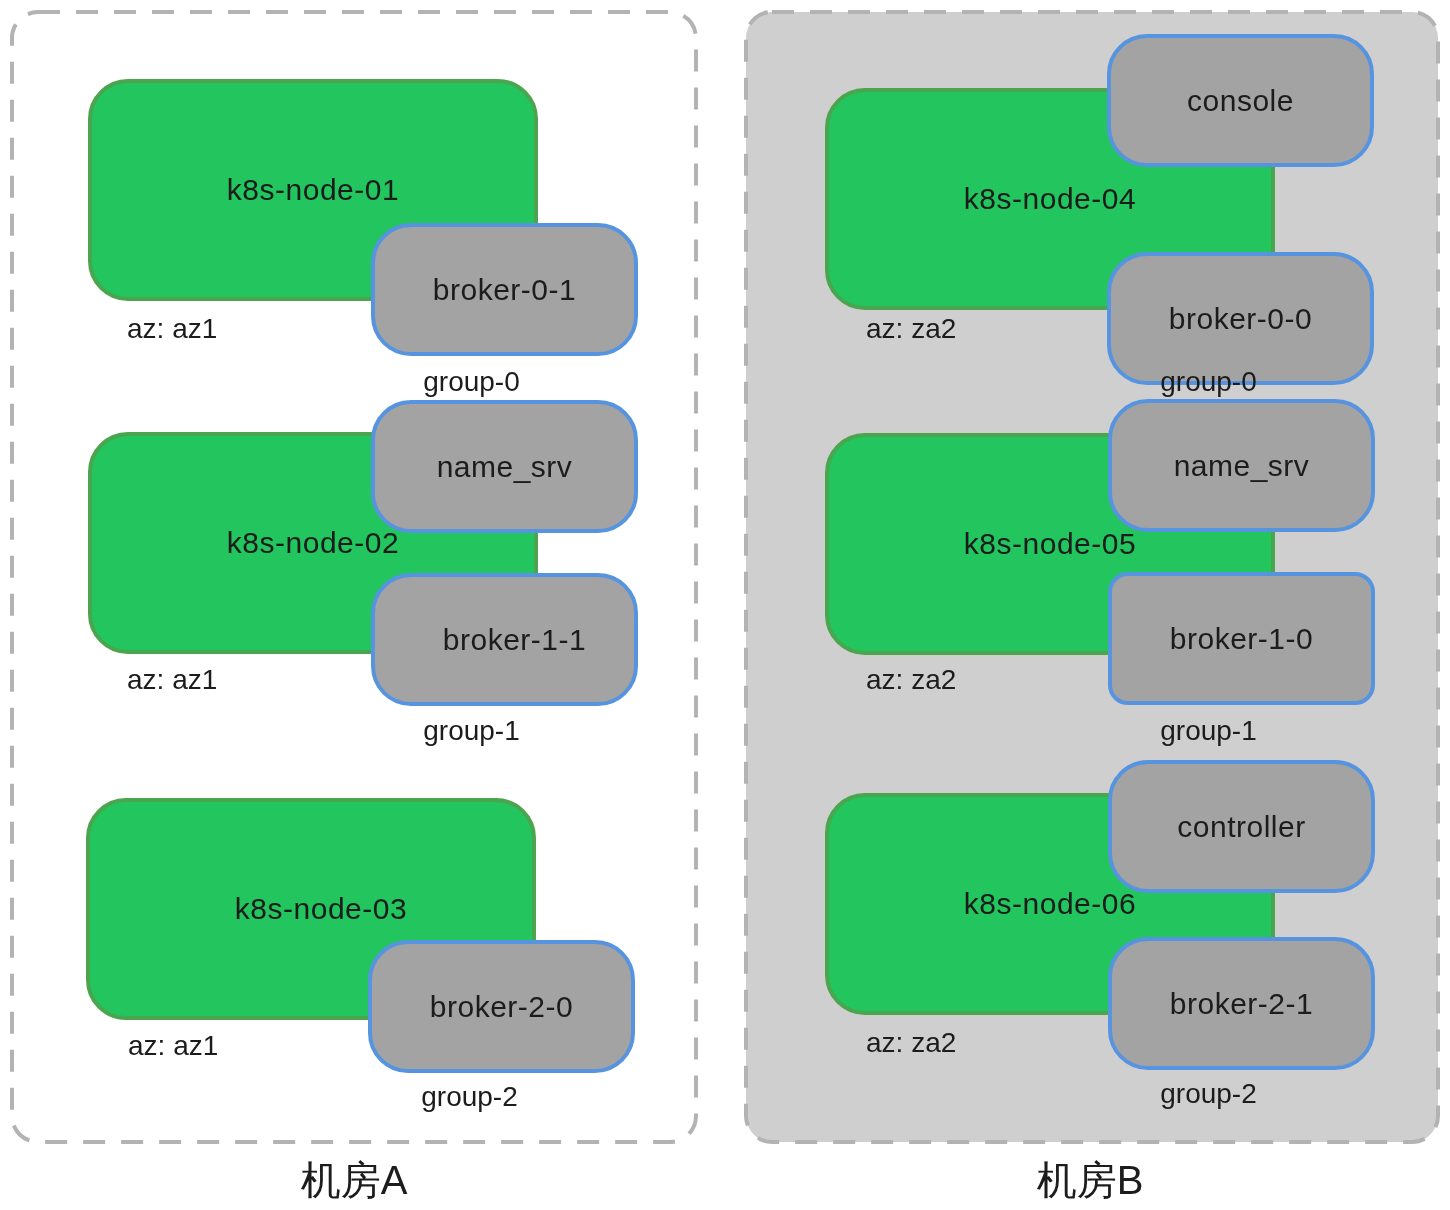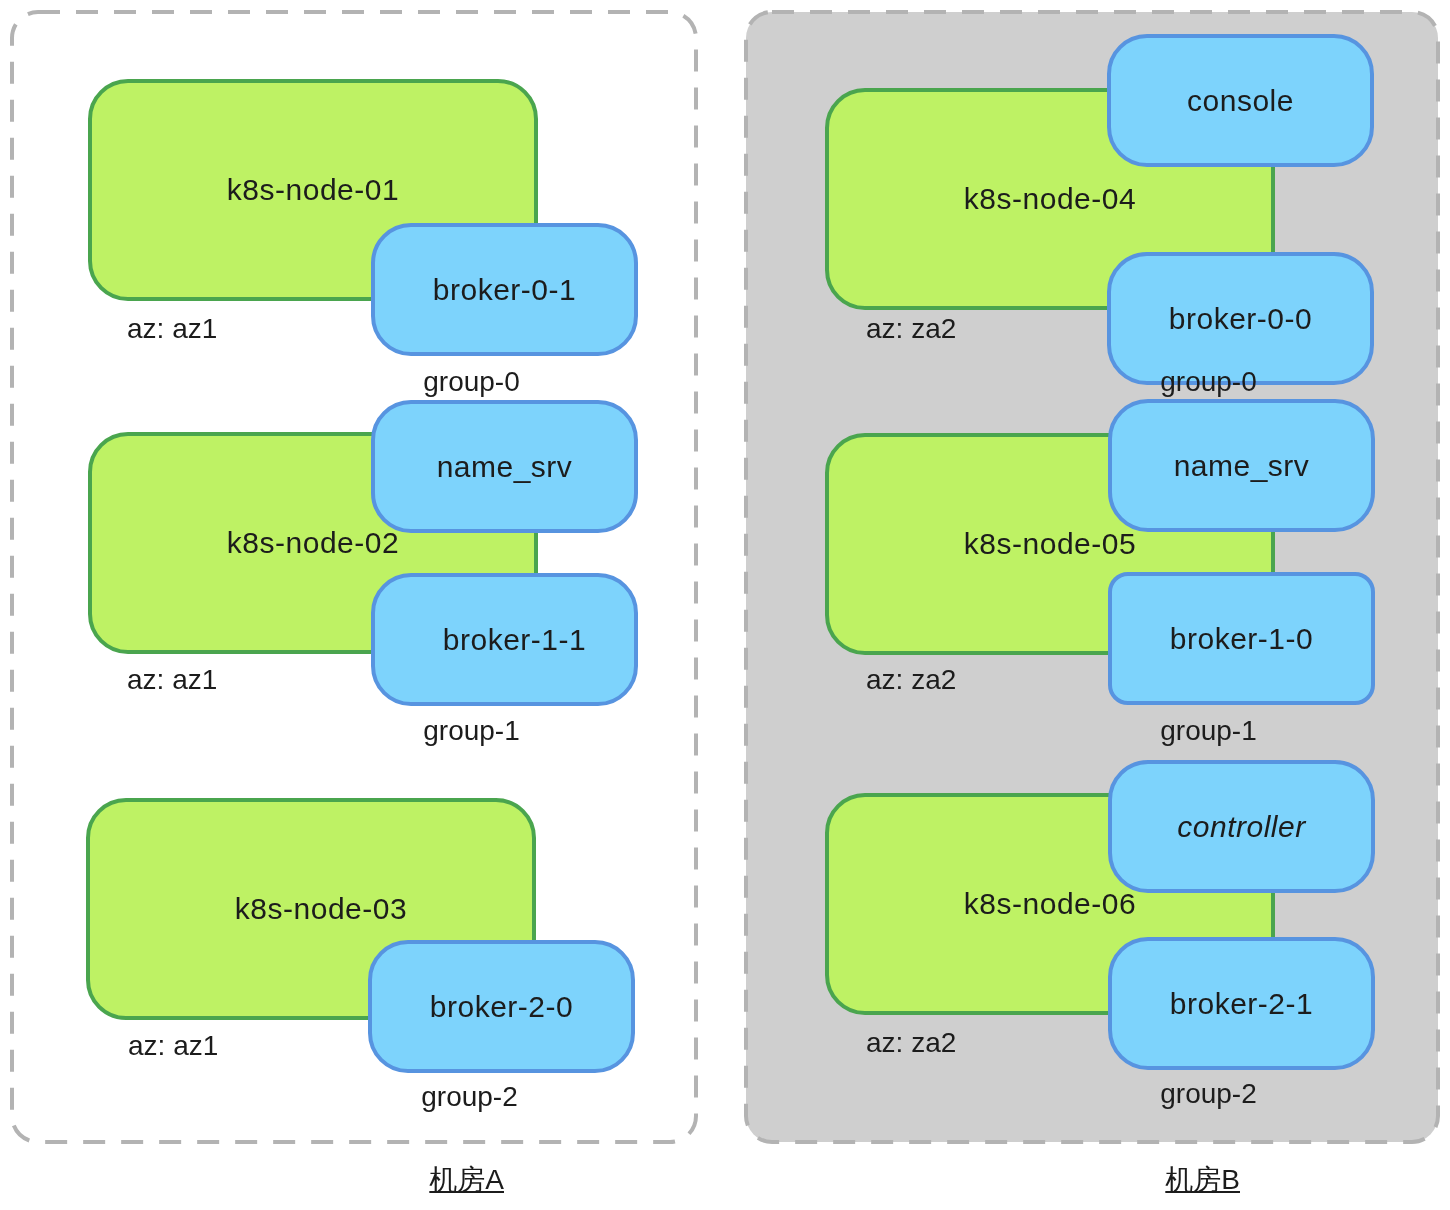--- a/index.html
+++ b/index.html
@@ -3,48 +3,48 @@
 <meta charset="utf-8">
 <style>
   html,body{margin:0;padding:0;background:#ffffff;}
   body{font-family:"Liberation Sans","DejaVu Sans",sans-serif;color:var(--text,#1c1c1c);}
   .canvas{position:relative;width:1450px;height:1210px;background:#ffffff;overflow:hidden;}
   .panel-svg{position:absolute;left:0;top:0;}
   .panel{stroke:var(--panel-border,#b3b3b3);stroke-width:4;stroke-dasharray:22 16;}
   .panel-a{fill:#ffffff;}
   .panel-b{fill:var(--room-b-fill,#cfcfcf);}
 
-  .gnode{position:absolute;width:450px;height:222px;background:#bef264;
+  .gnode{position:absolute;width:450px;height:222px;background:#22c55e;
          border:4px solid var(--node-border,#4aa54e);border-radius:40px;
          display:flex;align-items:center;justify-content:center;box-sizing:border-box;}
   .nlabel{font-size:30px;letter-spacing:0.5px;}
 
-  .pod{position:absolute;width:267px;height:133px;background:#7dd3fc;
+  .pod{position:absolute;width:267px;height:133px;background:#a3a3a3;
        border:4px solid var(--pod-border,#5794e0);border-radius:40px;
        display:flex;align-items:center;justify-content:center;box-sizing:border-box;
        font-size:30px;letter-spacing:0.5px;}
 
   .az{position:absolute;font-size:28px;line-height:34px;}
   .grp{position:absolute;width:267px;text-align:center;font-size:28px;line-height:34px;}
-  .caption{position:absolute;width:300px;text-align:right;font-size:28px;line-height:48px;text-decoration:underline;}
+  .caption{position:absolute;width:300px;text-align:center;font-size:40px;line-height:48px;}
 
   
   #gA0{left:88px;top:79px;}   #pA0a{left:371px;top:223px;text-align:center;}
   #azA0{left:127px;top:312px;} #grA0{left:338px;top:365px;}
   #gA1{left:88px;top:432px;}  #pA1a{left:371px;top:400px;} #pA1b{left:371px;top:573px;padding-left:20px;}
   #azA1{left:127px;top:663px;} #grA1{left:338px;top:714px;}
   #gA2{left:86px;top:798px;padding-left:20px;}  #pA2a{left:368px;top:940px;}
   #azA2{left:128px;top:1029px;} #grA2{left:336px;top:1080px;}
 
   
   #gB0{left:825px;top:88px;}  #pB0a{left:1107px;top:34px;}  #pB0b{left:1107px;top:220px;margin-top:32px;}
   #azB0{left:866px;top:312px;} #grB0{left:1075px;top:365px;}
   #gB1{left:825px;top:433px;} #pB1a{left:1108px;top:399px;} #pB1b{left:1108px;top:572px;border-radius:20px;}
   #azB1{left:866px;top:663px;} #grB1{left:1075px;top:714px;}
-  #gB2{left:825px;top:793px;justify-content:center;} #pB2a{left:1108px;top:760px;font-style:italic;} #pB2b{left:1108px;top:937px;}
+  #gB2{left:825px;top:793px;justify-content:center;} #pB2a{left:1108px;top:760px;} #pB2b{left:1108px;top:937px;}
   #azB2{left:866px;top:1026px;} #grB2{left:1075px;top:1077px;}
 
   #capA{left:204px;top:1156px;}
   #capB{left:940px;top:1156px;}
 </style>
 </head>
 <body>
 
 <div class="canvas">
 

